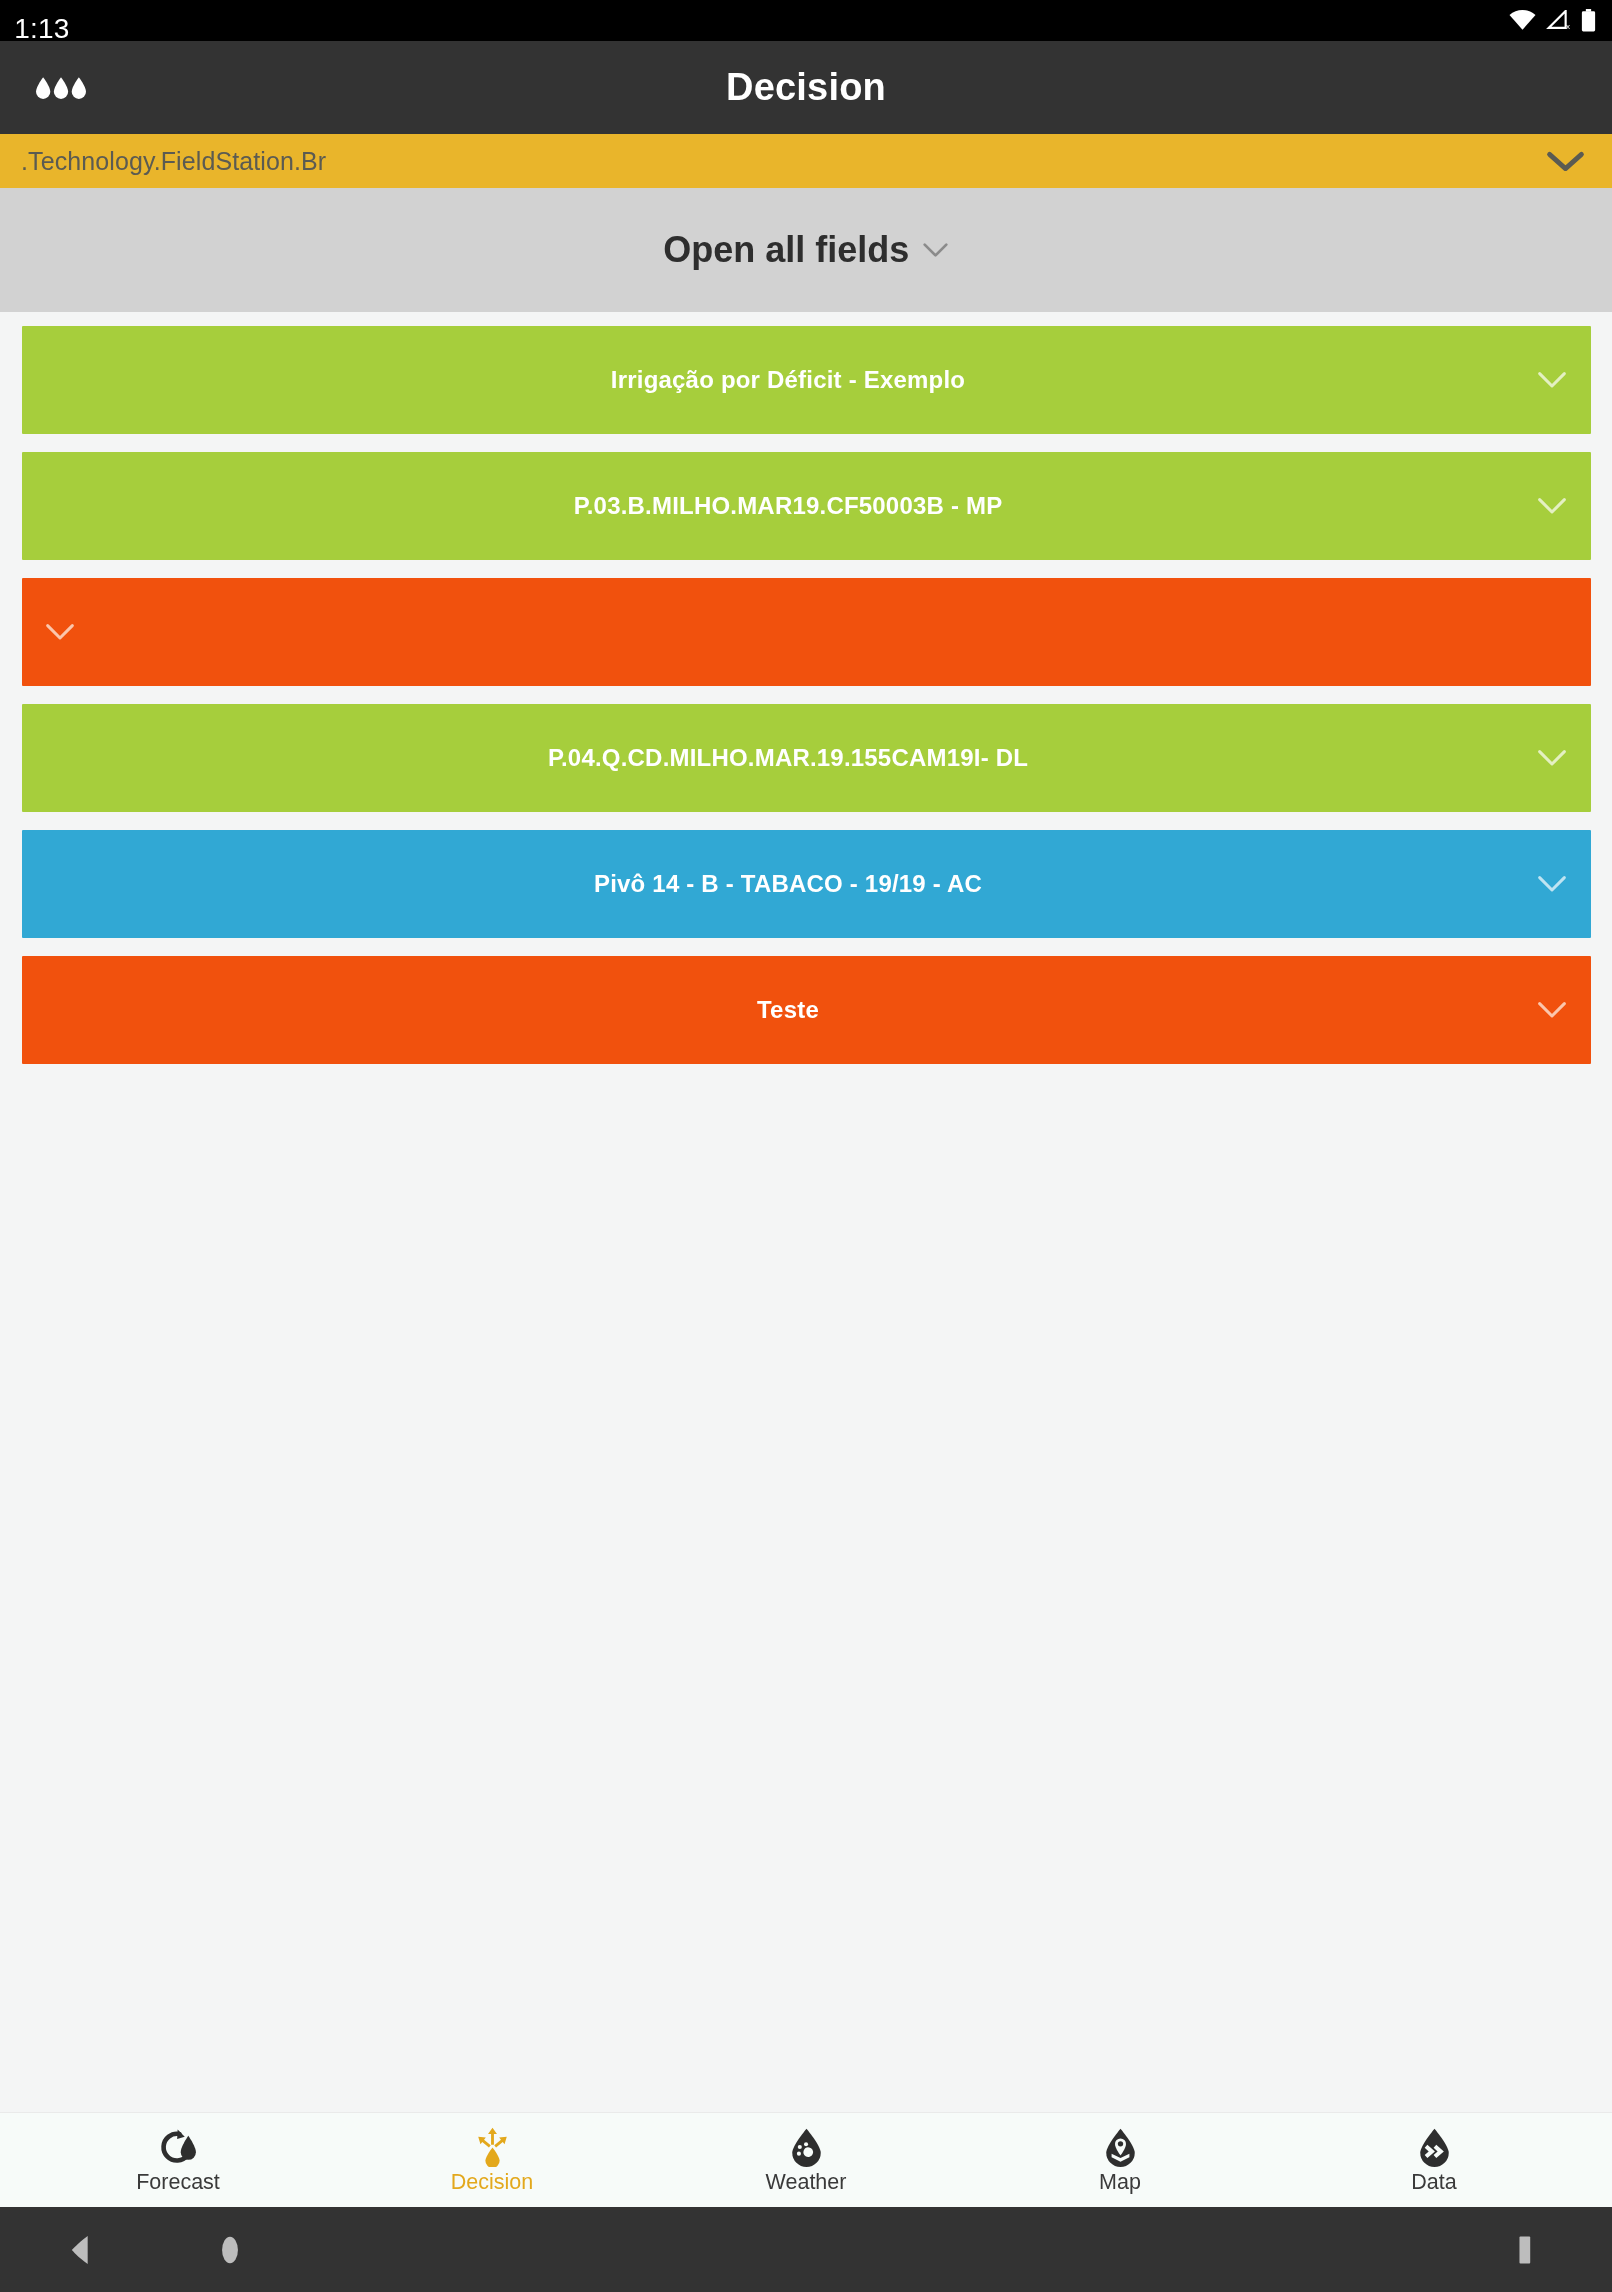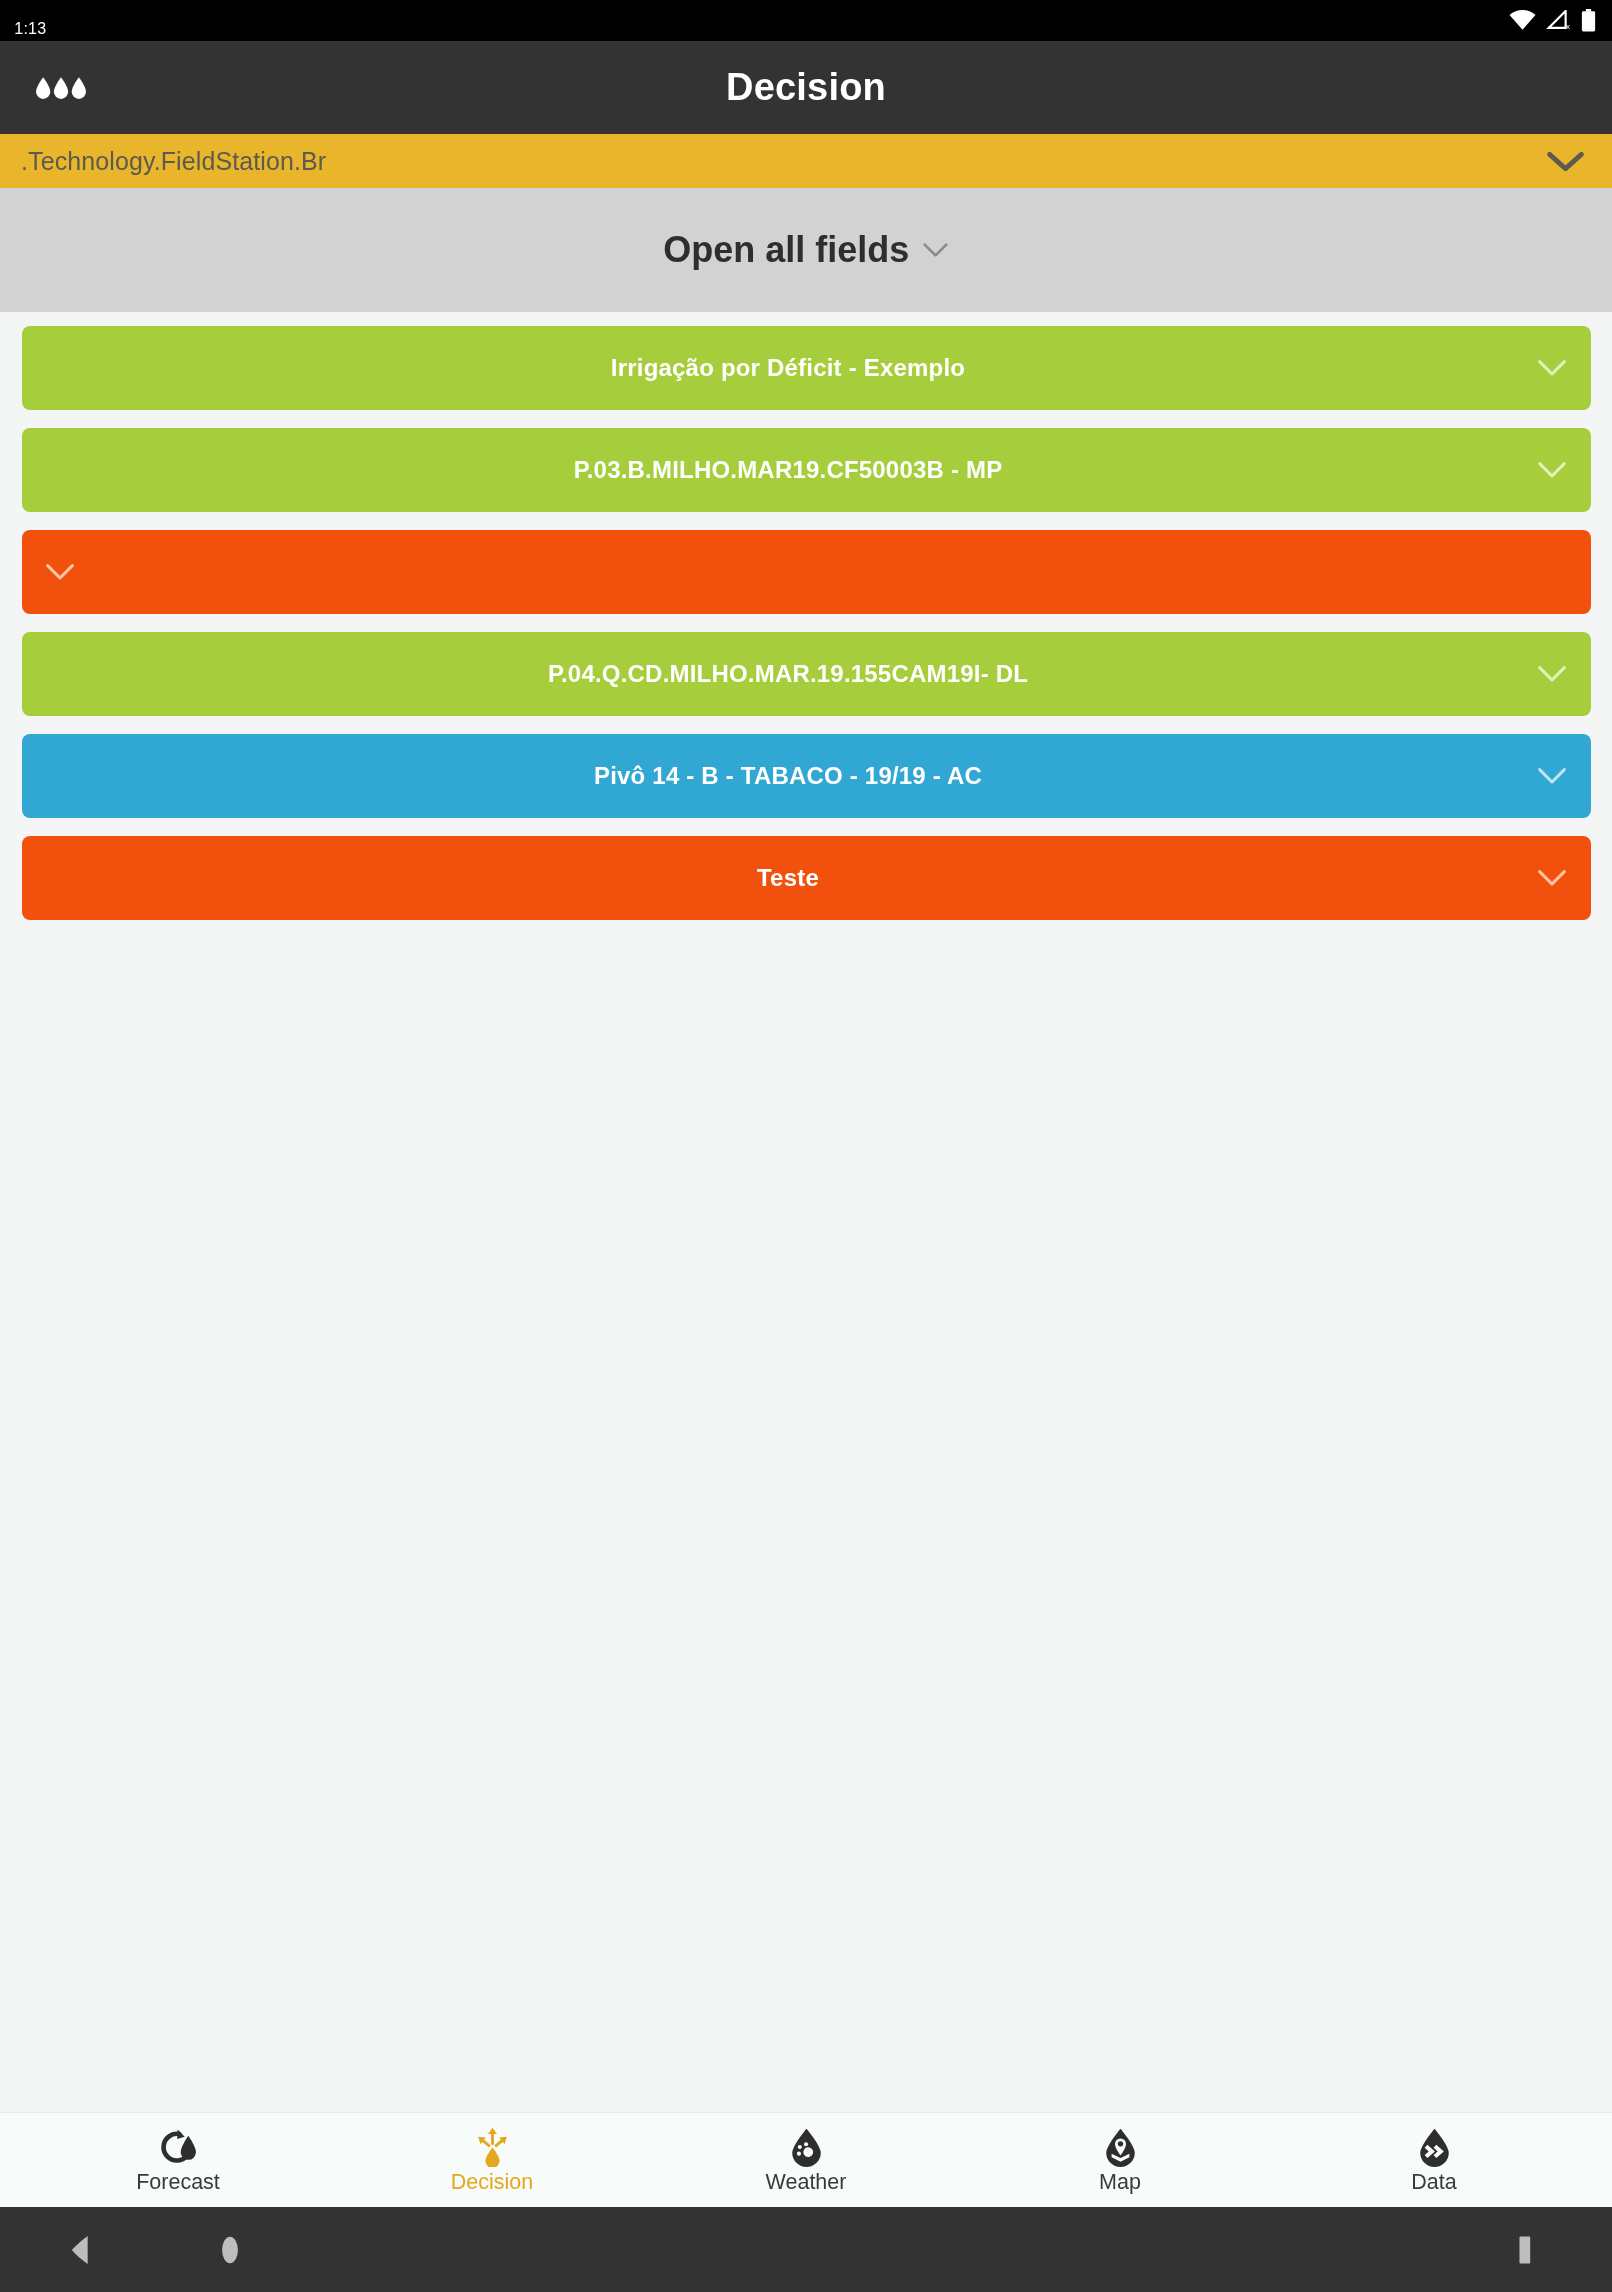--- a/index.html
+++ b/index.html
@@ -10,21 +10,21 @@
     overflow:hidden;
   }
   .phone { width:1612px; height:2293px; display:flex; flex-direction:column; position:relative; }
 
   
   .statusbar {
     height:41px; background:#000; color:#fff;
     display:flex; align-items:center; justify-content:space-between;
     padding:0 16px 0 14.3px; flex:none;
   }
-  .status-time { font-size:16px; letter-spacing:0.2px; line-height:1;margin-top:16px; }
+  .status-time { font-size:28px; letter-spacing:0.2px; line-height:1;margin-top:16px; }
   .status-icons { display:flex; align-items:center; gap:9.9px; }
 
   
   .appbar {
     height:93px; background:#333333; flex:none;
     display:flex; align-items:center; position:relative;
   }
   .menu-btn {
     position:absolute; left:30px; top:50%; transform:translateY(-50%);
     display:flex; gap:6.3px; align-items:center; padding:9px 5.4px;
@@ -45,23 +45,23 @@
   
   .openall {
     height:124px; background:#D2D2D2; flex:none;
     display:flex; align-items:center; justify-content:center; gap:12.5px;
   }
   .openall-label { color:#2E2E2E; font-size:36px; font-weight:700; }
 
   
   .fieldlist { flex:1 1 auto; padding:14.3px 0 0 0; overflow:hidden; }
   .field-row {
-    height:84px; margin:0 21.5px 18px 21.5px;
+    height:108px; margin:0 21.5px 18px 21.5px;
     display:flex; align-items:center; position:relative;
-    border-radius:8px;
+    border-radius:1px;
   }
   .field-label {
     flex:1; text-align:center; color:#fff;
     font-size:24px; font-weight:700; letter-spacing:0.2px;
     padding-left:50px; padding-right:9px;
   }
   .field-chevron { width:77px; display:flex; align-items:center; justify-content:center; }
 
   
   .bottomnav {

